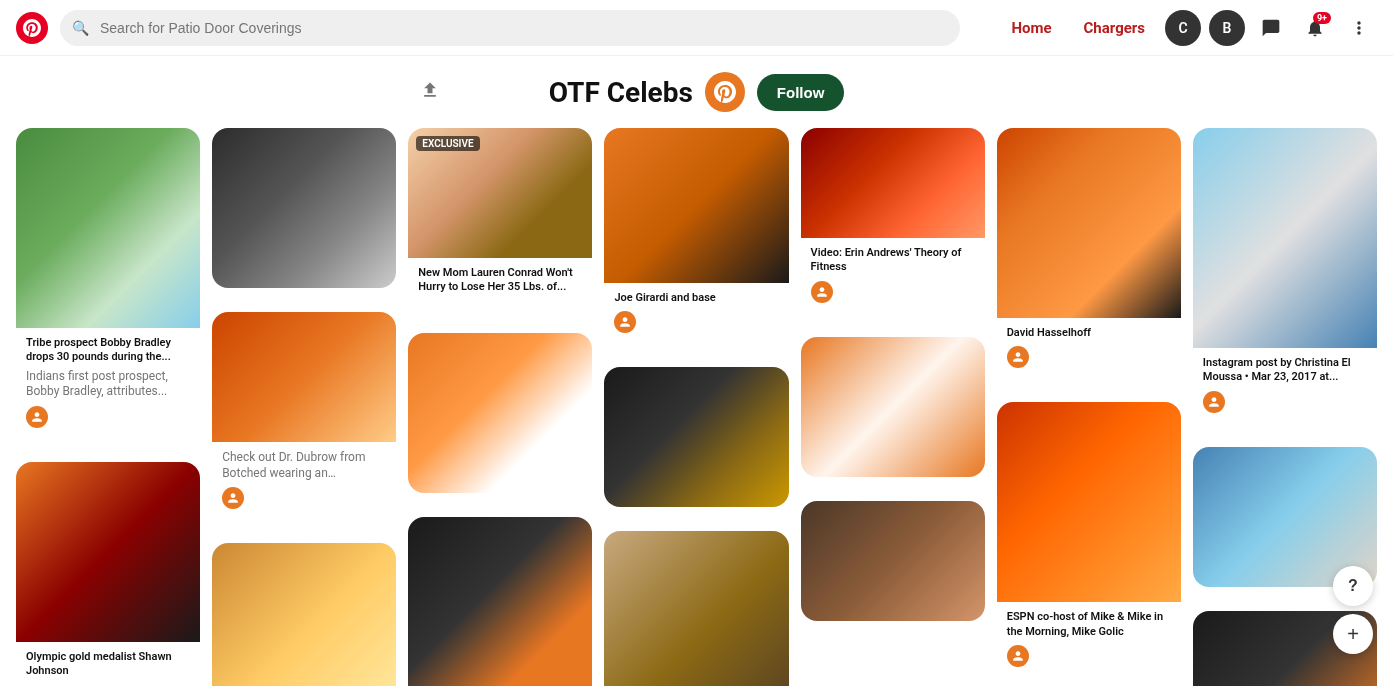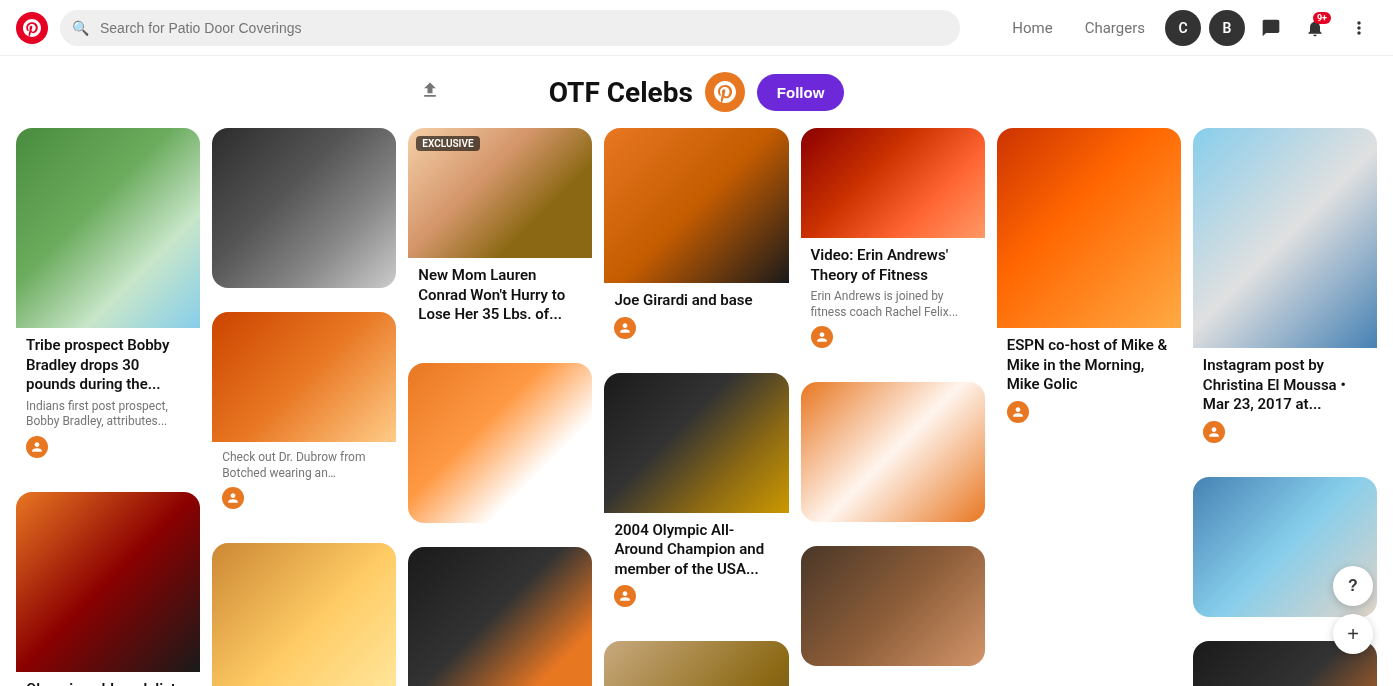--- a/index.html
+++ b/index.html
@@ -10,31 +10,31 @@
       position: fixed; top: 0; left: 0; right: 0; height: 56px;
       background: #fff; display: flex; align-items: center; padding: 0 16px;
       z-index: 100; border-bottom: 1px solid #efefef; gap: 12px;
     }
     .logo { width: 32px; height: 32px; background: #E60023; border-radius: 50%; display: flex; align-items: center; justify-content: center; cursor: pointer; flex-shrink: 0; }
     .logo svg { width: 18px; height: 18px; fill: #fff; }
     .search-bar { flex: 1; max-width: 900px; position: relative; }
     .search-bar input { width: 100%; background: #efefef; border: none; border-radius: 24px; padding: 10px 16px 10px 40px; font-size: 14px; outline: none; color: #333; }
     .search-icon-wrap { position: absolute; left: 12px; top: 50%; transform: translateY(-50%); color: #767676; font-size: 14px; }
     .header-nav { display: flex; align-items: center; gap: 8px; margin-left: auto; }
-    .nav-link { font-size: 15px; font-weight: 400; color: #737373; cursor: pointer; padding: 8px 12px; border-radius: 24px; text-decoration: none; position: relative; }
+    .nav-link { font-size: 15px; font-weight: 700; color: #b91c1c; cursor: pointer; padding: 8px 12px; border-radius: 24px; text-decoration: none; position: relative; }
     .nav-initial { width: 36px; height: 36px; border-radius: 50%; background: #333; display: flex; align-items: center; justify-content: center; color: #fff; font-size: 14px; font-weight: 600; cursor: pointer; }
     .header-icon { width: 36px; height: 36px; border-radius: 50%; display: flex; align-items: center; justify-content: center; cursor: pointer; position: relative; }
     .notif-badge { position: absolute; top: 2px; right: 2px; background: #E60023; color: #fff; border-radius: 10px; font-size: 9px; font-weight: 700; padding: 1px 4px; }
 
     
     .board-header { margin-top: 56px; display: flex; align-items: center; justify-content: center; gap: 12px; padding: 16px 0 8px; position: relative; }
     .board-title { font-size: 28px; font-weight: 700; color: #111; }
     .board-avatar { width: 40px; height: 40px; border-radius: 50%; background: #E87722; display: flex; align-items: center; justify-content: center; }
     .board-avatar svg { width: 22px; height: 22px; fill: #fff; }
-    .follow-btn { background: #6d28d9; color: #fff; border: none; border-radius: 24px; padding: 10px 20px; font-size: 15px; font-weight: 600; cursor: pointer; }
+    .follow-btn { background: #14532d; color: #fff; border: none; border-radius: 24px; padding: 10px 20px; font-size: 15px; font-weight: 600; cursor: pointer; }
     .upload-icon { position: absolute; left: 420px; cursor: pointer; color: #767676; font-size: 18px; }
     .pin-card { break-inside: avoid; margin-bottom: 12px; border-radius: 16px; overflow: hidden; background: #fff; cursor: pointer; position: relative; }
     .pin-img { width: 100%; display: block; background: #efefef; }
     
     
     .img-baseball { background: linear-gradient(135deg, #4a8c3f 0%, #6aab5c 40%, #c8e6c9 70%, #87ceeb 100%); }
     .img-guy-suit { background: linear-gradient(135deg, #2c2c2c 0%, #555 40%, #888 70%, #ccc 100%); }
     .img-couple { background: linear-gradient(135deg, #f5d0a9 0%, #d4956a 40%, #8B6914 70%); }
     .img-gym-orange { background: linear-gradient(135deg, #E87722 0%, #c45c00 50%, #1a1a1a 100%); }
     .img-erin { background: linear-gradient(135deg, #8B0000 0%, #cc3300 40%, #ff6633 70%, #ff9966 100%); }
@@ -47,21 +47,21 @@
     .img-mike-golic { background: linear-gradient(135deg, #cc3300 0%, #ff6600 40%, #ffaa44 100%); }
     .img-results { background: linear-gradient(135deg, #E87722 0%, #8B0000 50%, #1a1a1a 100%); }
     .img-dubrow { background: linear-gradient(135deg, #cc4400 0%, #E87722 50%, #ffcc88 100%); }
     .img-andi { background: linear-gradient(135deg, #cc8833 0%, #ffcc66 50%, #ffeeaa 100%); }
     .img-hasselhoff { background: linear-gradient(135deg, #cc4400 0%, #E87722 30%, #ff9944 70%, #1a1a1a 100%); }
     .img-christina { background: linear-gradient(135deg, #87ceeb 0%, #e0e0e0 50%, #4682b4 100%); }
     .img-bikini { background: linear-gradient(135deg, #4682b4 0%, #87ceeb 50%, #e0d4c8 100%); }
     .img-tpain { background: linear-gradient(135deg, #1a1a1a 0%, #333 50%, #E87722 100%); }
     
     .pin-info { padding: 8px 10px 10px; }
-    .pin-title { font-size: 15px; font-weight: 600; color: #111; line-height: 1.3; margin-bottom: 4px; }
+    .pin-title { font-size: 11px; font-weight: 600; color: #111; line-height: 1.3; margin-bottom: 4px; }
     .pin-sub { font-size: 12px; color: #767676; line-height: 1.3; display: -webkit-box; -webkit-line-clamp: 2; -webkit-box-orient: vertical; overflow: hidden; }
     .pin-user { display: flex; align-items: center; gap: 6px; margin-top: 6px; }
     .pin-avatar { width: 22px; height: 22px; border-radius: 50%; background: #E87722; flex-shrink: 0; display: flex; align-items: center; justify-content: center; }
     .pin-avatar svg { width: 12px; height: 12px; fill: #fff; }
     .pin-img-label { position: absolute; top: 8px; left: 8px; background: rgba(0,0,0,0.6); color: #fff; font-size: 10px; padding: 2px 6px; border-radius: 4px; font-weight: 600; }
 
     
     ::-webkit-scrollbar { width: 8px; }
     ::-webkit-scrollbar-track { background: #f1f1f1; }
     ::-webkit-scrollbar-thumb { background: #ccc; border-radius: 4px; }
@@ -200,62 +200,64 @@
           <div class="pin-avatar" style="background:#E87722;">
             <svg viewBox="0 0 24 24">
                 <path d="M12 12c2.7 0 4.8-2.1 4.8-4.8S14.7 2.4 12 2.4 7.2 4.5 7.2 7.2 9.3 12 12 12zm0 2.4c-3.2 0-9.6 1.6-9.6 4.8v2.4h19.2v-2.4c0-3.2-6.4-4.8-9.6-4.8z"></path>
               </svg>
           </div>
         </div>
       </div>
     </div>
     <div class="pin-card">
       <div class="pin-img img-treadmill" style="height:140px;"></div>
-      <div class="pin-info">
-        <div class="pin-title">2004 Olympic All-Around Champion and member of the USA...</div>
-        <div class="pin-user">
-          <div class="pin-avatar" style="background:#E87722;">
-            <svg viewBox="0 0 24 24">
-                <path d="M12 12c2.7 0 4.8-2.1 4.8-4.8S14.7 2.4 12 2.4 7.2 4.5 7.2 7.2 9.3 12 12 12zm0 2.4c-3.2 0-9.6 1.6-9.6 4.8v2.4h19.2v-2.4c0-3.2-6.4-4.8-9.6-4.8z"></path>
-              </svg>
-          </div>
-        </div>
-      </div>
     </div>
     <div class="pin-card">
       <div class="pin-img img-bird" style="height:220px;"></div>
     </div>
   </div>
 
   <div class="masonry-col">
     <div class="pin-card">
       <div class="pin-img img-erin" style="height:110px;"></div>
       <div class="pin-info">
         <div class="pin-title">Video: Erin Andrews' Theory of Fitness</div>
-        <div class="pin-sub">Erin Andrews is joined by fitness coach Rachel Felix...</div>
         <div class="pin-user">
           <div class="pin-avatar" style="background:#E87722;">
             <svg viewBox="0 0 24 24">
                 <path d="M12 12c2.7 0 4.8-2.1 4.8-4.8S14.7 2.4 12 2.4 7.2 4.5 7.2 7.2 9.3 12 12 12zm0 2.4c-3.2 0-9.6 1.6-9.6 4.8v2.4h19.2v-2.4c0-3.2-6.4-4.8-9.6-4.8z"></path>
               </svg>
           </div>
         </div>
       </div>
     </div>
     <div class="pin-card">
       <div class="pin-img img-otf-logo" style="height:140px;"></div>
     </div>
     <div class="pin-card">
       <div class="pin-img img-adelaide" style="height:120px;"></div>
 
     </div>
 
   </div>
 
   <div class="masonry-col">
+    <div class="pin-card">
+      <div class="pin-img img-hasselhoff" style="height:190px;"></div>
+      <div class="pin-info">
+        <div class="pin-title">David Hasselhoff</div>
+        <div class="pin-user">
+          <div class="pin-avatar" style="background:#E87722;">
+            <svg viewBox="0 0 24 24">
+                <path d="M12 12c2.7 0 4.8-2.1 4.8-4.8S14.7 2.4 12 2.4 7.2 4.5 7.2 7.2 9.3 12 12 12zm0 2.4c-3.2 0-9.6 1.6-9.6 4.8v2.4h19.2v-2.4c0-3.2-6.4-4.8-9.6-4.8z"></path>
+              </svg>
+          </div>
+        </div>
+      </div>
+    </div>
     <div class="pin-card">
       <div class="pin-img img-mike-golic" style="height:200px;"></div>
       <div class="pin-info">
         <div class="pin-title">ESPN co-host of Mike &amp; Mike in the Morning, Mike Golic</div>
         <div class="pin-user">
           <div class="pin-avatar" style="background:#E87722;">
             <svg viewBox="0 0 24 24">
                 <path d="M12 12c2.7 0 4.8-2.1 4.8-4.8S14.7 2.4 12 2.4 7.2 4.5 7.2 7.2 9.3 12 12 12zm0 2.4c-3.2 0-9.6 1.6-9.6 4.8v2.4h19.2v-2.4c0-3.2-6.4-4.8-9.6-4.8z"></path>
               </svg>
           </div>

